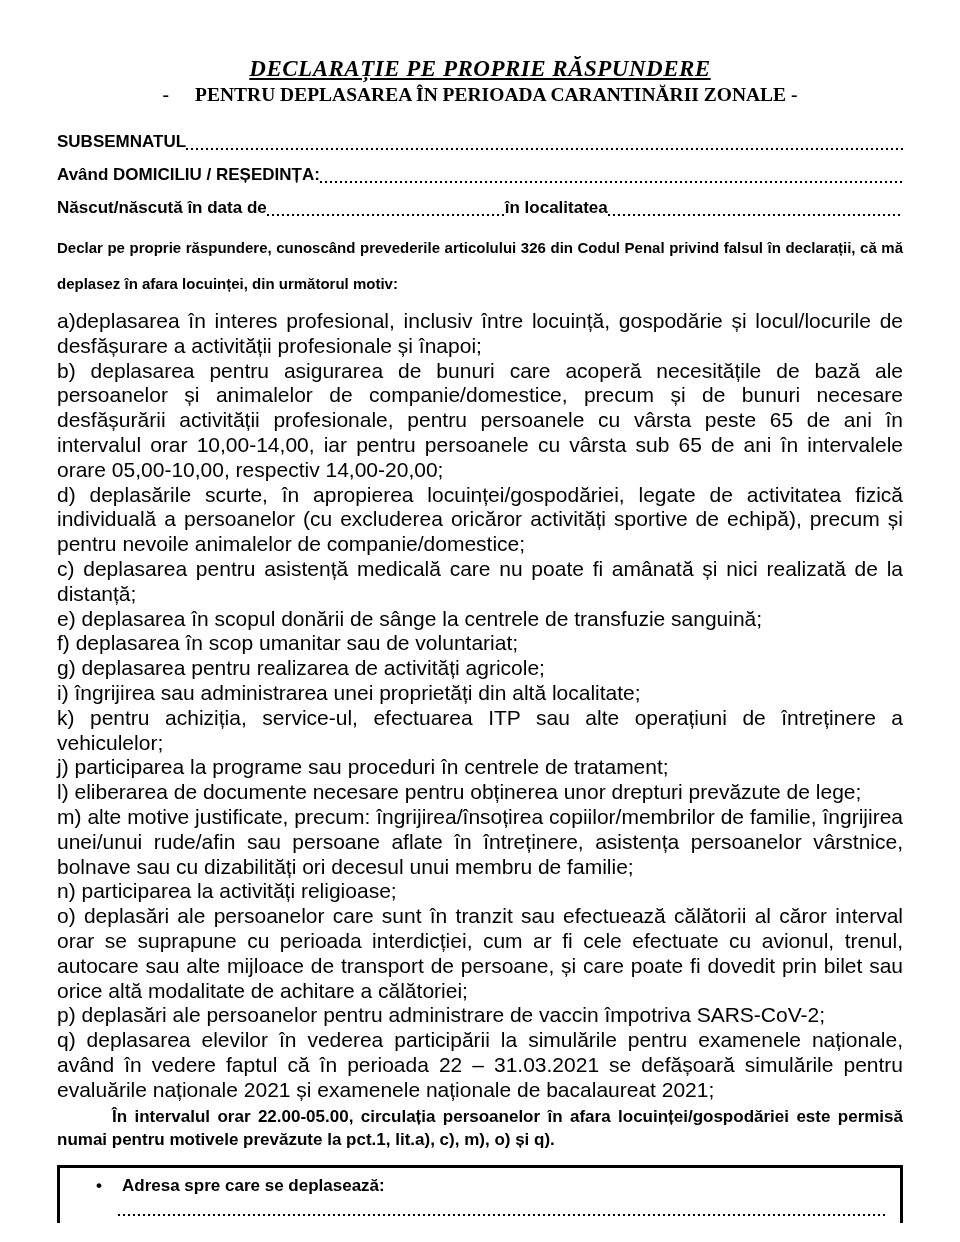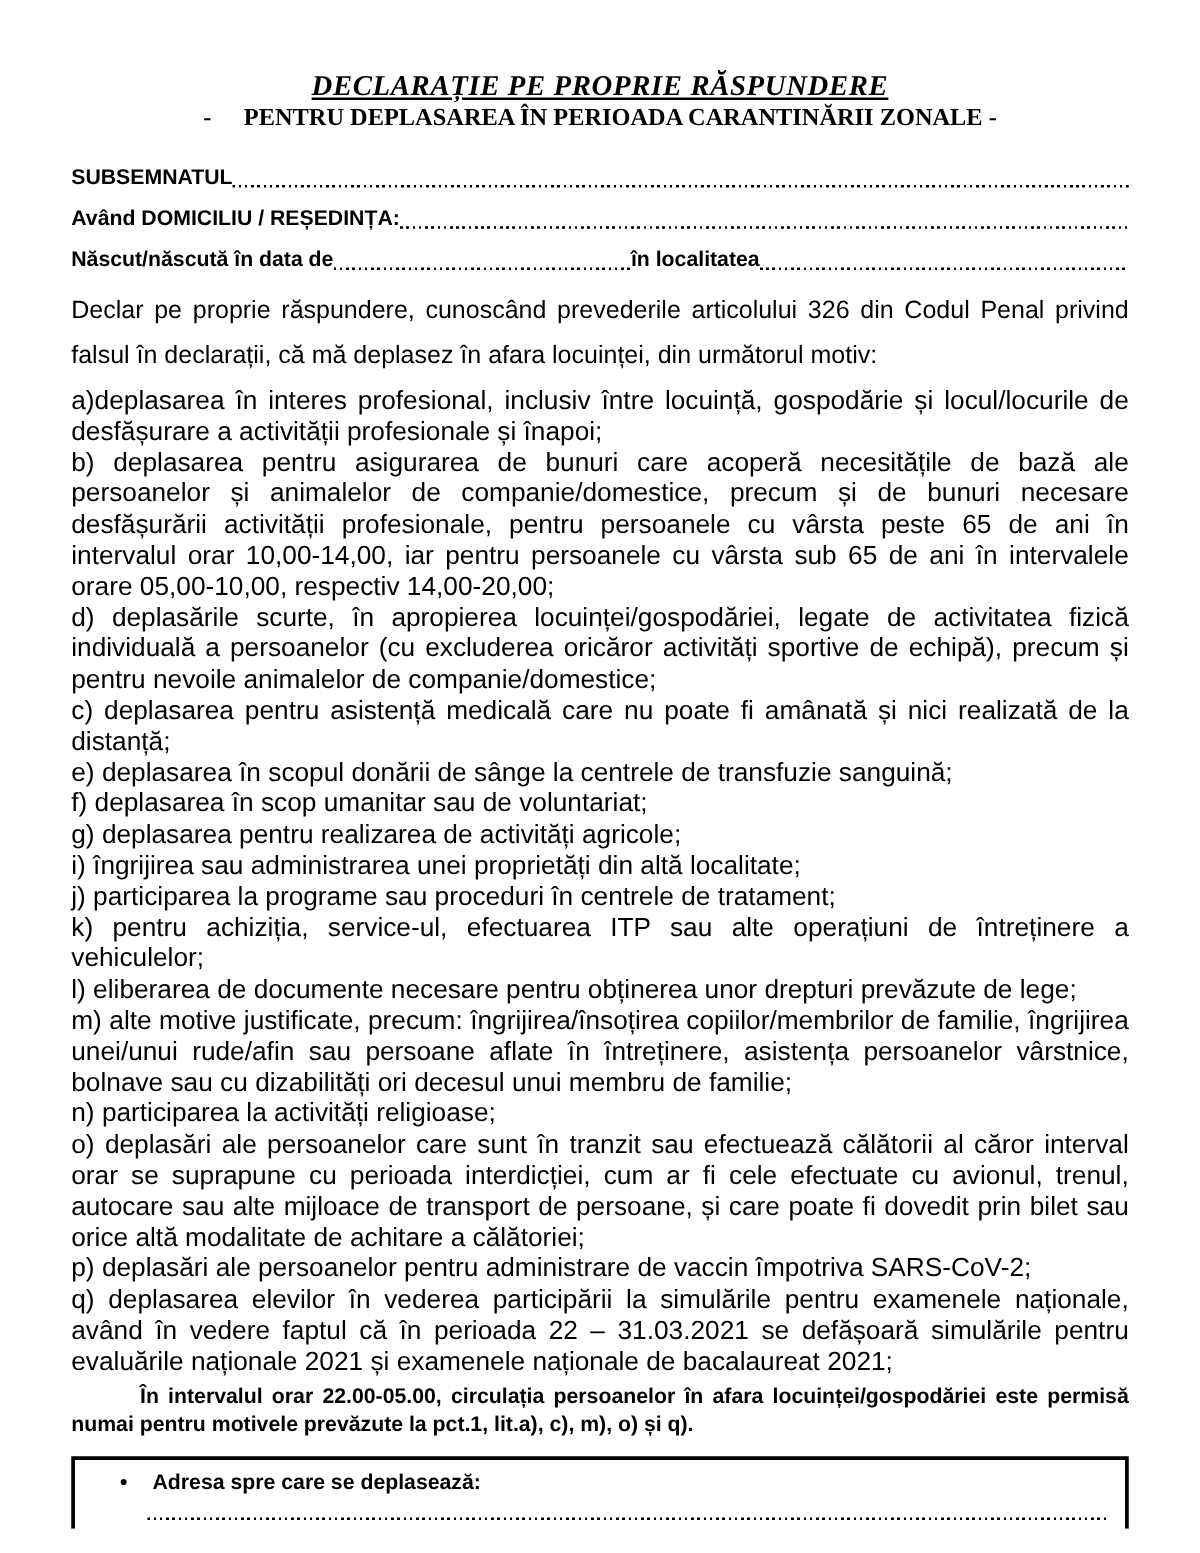--- a/index.html
+++ b/index.html
@@ -57,22 +57,22 @@
     background-size: 100% 2px;
     background-repeat: no-repeat;
     background-position: left calc(100% - 3px);
     min-width: 20px;
   }
   .leader.fixed { flex: 0 0 238px; }
 
   
   .intro {
     margin: 9px 0 7px;
-    font-weight: normal;
-    font-size: 20px;
+    font-weight: bold;
+    font-size: 15px;
     line-height: 36px;
     text-align: justify;
   }
   .reason {
     margin: 0;
     font-size: 21px;
     line-height: 24.8px;
     text-align: justify;
   }
   .curfew {
@@ -155,22 +155,22 @@
 
   <div>
     <p class="reason">a)deplasarea în interes profesional, inclusiv între locuință, gospodărie și locul/locurile de desfășurare a activității profesionale și înapoi;</p>
     <p class="reason">b) deplasarea pentru asigurarea de bunuri care acoperă necesitățile de bază ale persoanelor și animalelor de companie/domestice, precum și de bunuri necesare desfășurării activității profesionale, pentru persoanele cu vârsta peste 65 de ani în intervalul orar 10,00-14,00, iar pentru persoanele cu vârsta sub 65 de ani în intervalele orare 05,00-10,00, respectiv 14,00-20,00;</p>
     <p class="reason">d) deplasările scurte, în apropierea locuinței/gospodăriei, legate de activitatea fizică individuală a persoanelor (cu excluderea oricăror activități sportive de echipă), precum și pentru nevoile animalelor de companie/domestice;</p>
     <p class="reason">c) deplasarea pentru asistență medicală care nu poate fi amânată și nici realizată de la distanță;</p>
     <p class="reason">e) deplasarea în scopul donării de sânge la centrele de transfuzie sanguină;</p>
     <p class="reason">f) deplasarea în scop umanitar sau de voluntariat;</p>
     <p class="reason">g) deplasarea pentru realizarea de activități agricole;</p>
     <p class="reason">i) îngrijirea sau administrarea unei proprietăți din altă localitate;</p>
+    <p class="reason">k) pentru achiziția, service-ul, efectuarea ITP sau alte operațiuni de întreținere a vehiculelor;</p>
     <p class="reason">j) participarea la programe sau proceduri în centrele de tratament;</p>
-    <p class="reason">k) pentru achiziția, service-ul, efectuarea ITP sau alte operațiuni de întreținere a vehiculelor;</p>
     <p class="reason">l) eliberarea de documente necesare pentru obținerea unor drepturi prevăzute de lege;</p>
     <p class="reason">m) alte motive justificate, precum: îngrijirea/însoțirea copiilor/membrilor de familie, îngrijirea unei/unui rude/afin sau persoane aflate în întreținere, asistența persoanelor vârstnice, bolnave sau cu dizabilități ori decesul unui membru de familie;</p>
     <p class="reason">n) participarea la activități religioase;</p>
     <p class="reason">o) deplasări ale persoanelor care sunt în tranzit sau efectuează călătorii al căror interval orar se suprapune cu perioada interdicției, cum ar fi cele efectuate cu avionul, trenul, autocare sau alte mijloace de transport de persoane, și care poate fi dovedit prin bilet sau orice altă modalitate de achitare a călătoriei;</p>
     <p class="reason">p) deplasări ale persoanelor pentru administrare de vaccin împotriva SARS-CoV-2;</p>
     <p class="reason">q) deplasarea elevilor în vederea participării la simulările pentru examenele naționale, având în vedere faptul că în perioada 22 – 31.03.2021 se defășoară simulările pentru evaluările naționale 2021 și examenele naționale de bacalaureat 2021;</p>
   </div>
 
   <p class="curfew">În intervalul orar 22.00-05.00, circulația persoanelor în afara locuinței/gospodăriei este permisă numai pentru motivele prevăzute la pct.1, lit.a), c), m), o) și q).</p>
 

